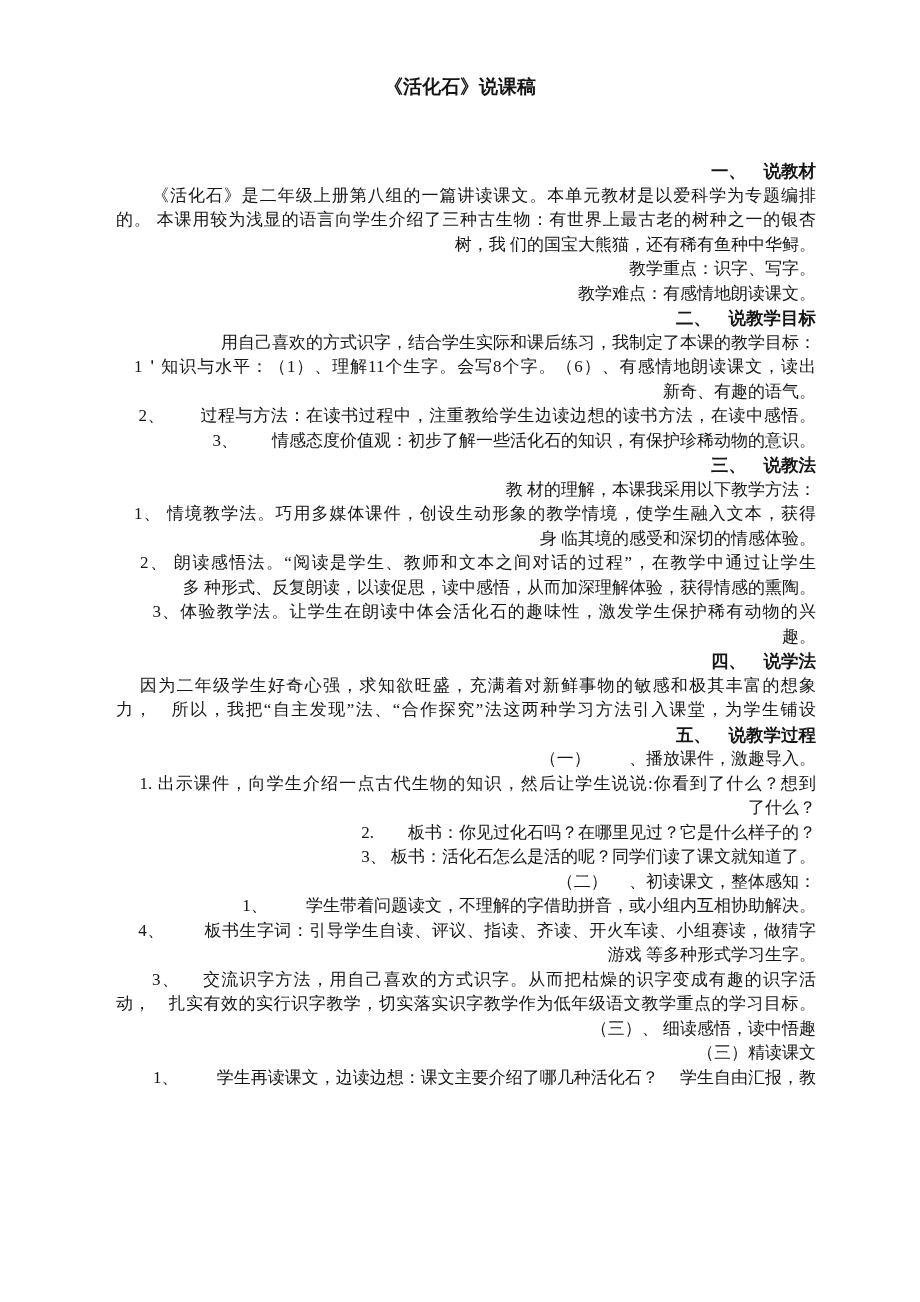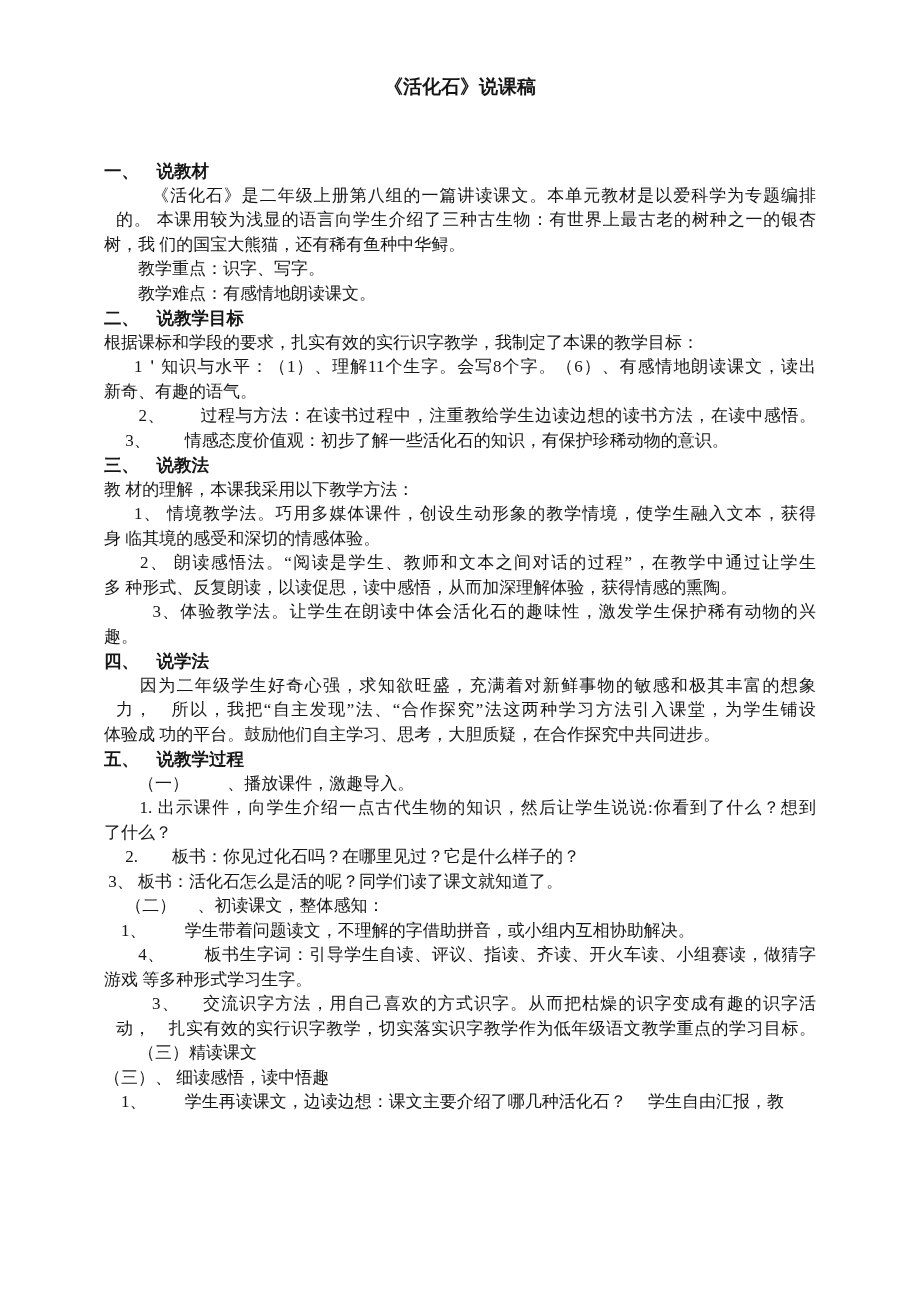--- a/index.html
+++ b/index.html
@@ -22,21 +22,21 @@
     font-size:19px;
     line-height:25px;
     white-space:pre-wrap;
   }
   .title-gap{height:60px;}
   .ln{
     font-size:17px;
     line-height:24.5px;
     min-height:24.5px;
     white-space:pre-wrap;
-    text-align:left;
+    text-align:right;
   }
   .ln.f{
     text-align:justify;
     text-align-last:justify;
     margin-left:12px;
   }
   .ln.h{
     font-weight:700;
     font-size:17.5px;
   }
@@ -49,47 +49,46 @@
     <div class="doc-title">《活化石》说课稿</div>
     <div class="title-gap"></div>
     <div>
         <div class="ln h">一、　说教材</div>
         <div class="ln f">　　《活化石》是二年级上册第八组的一篇讲读课文。本单元教材是以爱科学为专题编排</div>
         <div class="ln f">的。 本课用较为浅显的语言向学生介绍了三种古生物：有世界上最古老的树种之一的银杏</div>
         <div class="ln">树，我 们的国宝大熊猫，还有稀有鱼种中华鲟。</div>
         <div class="ln">　　教学重点：识字、写字。</div>
         <div class="ln">　　教学难点：有感情地朗读课文。</div>
         <div class="ln h">二、　说教学目标</div>
-        <div class="ln">根据课标和学段的要求，扎实有效的实行识字教学，我制定了本课的教学目标：</div>
+        <div class="ln">用自己喜欢的方式识字，结合学生实际和课后练习，我制定了本课的教学目标：</div>
         <div class="ln f">　1＇知识与水平：（1）、理解11个生字。会写8个字。（6）、有感情地朗读课文，读出</div>
         <div class="ln">新奇、有趣的语气。</div>
         <div class="ln f">　 2、　　过程与方法：在读书过程中，注重教给学生边读边想的读书方法，在读中感悟。</div>
         <div class="ln">　 3、　　情感态度价值观：初步了解一些活化石的知识，有保护珍稀动物的意识。</div>
         <div class="ln h">三、　说教法</div>
         <div class="ln">教 材的理解，本课我采用以下教学方法：</div>
         <div class="ln f">　1、 情境教学法。巧用多媒体课件，创设生动形象的教学情境，使学生融入文本，获得</div>
         <div class="ln">身 临其境的感受和深切的情感体验。</div>
         <div class="ln f">　 2、 朗读感悟法。“阅读是学生、教师和文本之间对话的过程”，在教学中通过让学生</div>
         <div class="ln">多 种形式、反复朗读，以读促思，读中感悟，从而加深理解体验，获得情感的熏陶。</div>
         <div class="ln f">　　3、体验教学法。让学生在朗读中体会活化石的趣味性，激发学生保护稀有动物的兴</div>
         <div class="ln">趣。</div>
         <div class="ln h">四、　说学法</div>
         <div class="ln f">　 因为二年级学生好奇心强，求知欲旺盛，充满着对新鲜事物的敏感和极其丰富的想象</div>
         <div class="ln f">力，　所以，我把“自主发现”法、“合作探究”法这两种学习方法引入课堂，为学生铺设</div>
-        <div class="ln">体验成 功的平台。鼓励他们自主学习、思考，大胆质疑，在合作探究中共同进步。</div>
         <div class="ln h">五、　说教学过程</div>
         <div class="ln">　　（一）　　 、播放课件，激趣导入。</div>
         <div class="ln f">　 1. 出示课件，向学生介绍一点古代生物的知识，然后让学生说说:你看到了什么？想到</div>
         <div class="ln">了什么？</div>
         <div class="ln">　 2.　　板书：你见过化石吗？在哪里见过？它是什么样子的？</div>
         <div class="ln"> 3、 板书：活化石怎么是活的呢？同学们读了课文就知道了。</div>
         <div class="ln">　 （二）　 、初读课文，整体感知：</div>
         <div class="ln">　1、　　 学生带着问题读文，不理解的字借助拼音，或小组内互相协助解决。</div>
         <div class="ln f">　 4、　　 板书生字词：引导学生自读、评议、指读、齐读、开火车读、小组赛读，做猜字</div>
         <div class="ln">游戏 等多种形式学习生字。</div>
         <div class="ln f">　　3、　 交流识字方法，用自己喜欢的方式识字。从而把枯燥的识字变成有趣的识字活</div>
         <div class="ln f">动，　扎实有效的实行识字教学，切实落实识字教学作为低年级语文教学重点的学习目标。</div>
+        <div class="ln">（三）、 细读感悟，读中悟趣</div>
         <div class="ln">　　（三）精读课文</div>
-        <div class="ln">（三）、 细读感悟，读中悟趣</div>
         <div class="ln">　1、　　 学生再读课文，边读边想：课文主要介绍了哪几种活化石？　 学生自由汇报，教</div>
       </div>
   </div>
 </div>
 
 </body></html>

